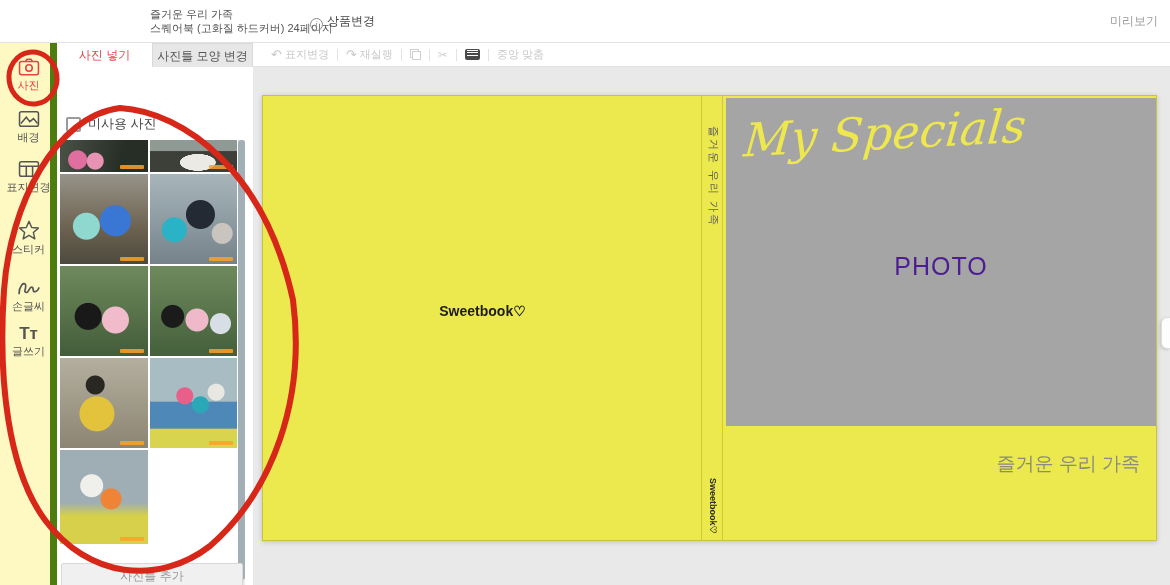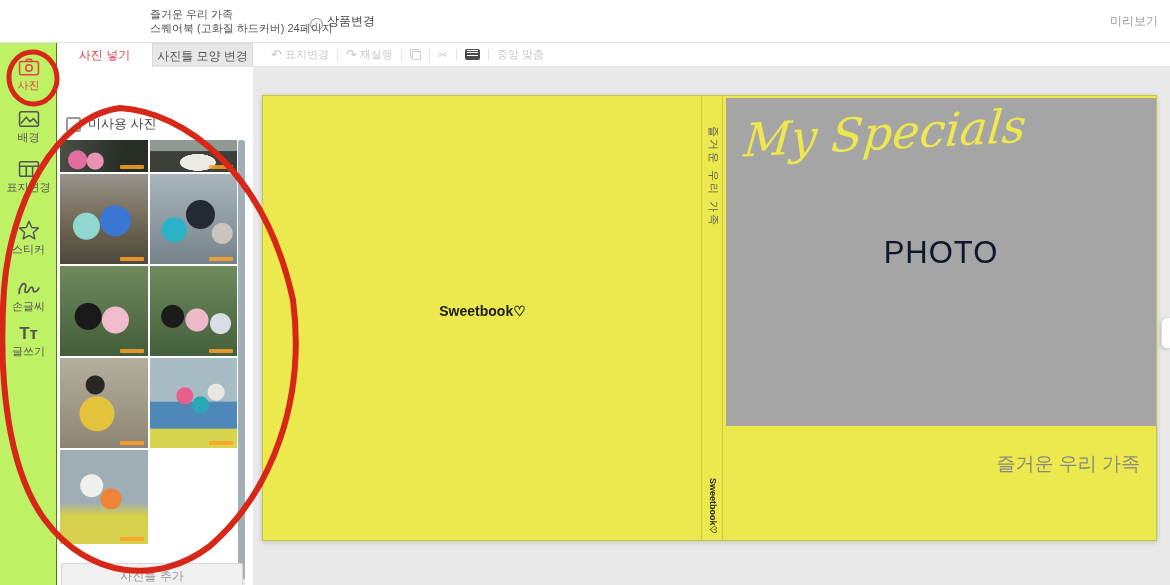--- a/index.html
+++ b/index.html
@@ -13,22 +13,22 @@
     color:#f04852; letter-spacing:-1px; }
   #logo .heart { font-size:13px; vertical-align:top; position:relative; top:-2px; }
   #prodinfo { position:absolute; left:150px; top:7px; font-size:11px; color:#555; line-height:14px; }
   #changeprod { position:absolute; left:310px; top:13px; font-size:12px; color:#444; cursor:pointer; }
   #changeprod .i-circ { display:inline-block; width:13px; height:13px; border:1px solid #888;
     border-radius:50%; font-size:9px; line-height:11px; text-align:center; color:#888;
     margin-right:4px; vertical-align:-2px; font-style:italic; font-family:"Liberation Serif",serif; }
   #preview { position:absolute; right:12px; top:13px; font-size:12px; color:#999; cursor:pointer; }
 
   
-  #rail { position:absolute; left:0; top:43px; width:57px; height:542px; background:#bef264;
-    border-right:1px solid #4d7c0f; }
+  #rail { position:absolute; left:0; top:43px; width:57px; height:542px; background:#fef9c3;
+    border-right:7px solid #4d7c0f; }
   .rail-item { position:absolute; left:0; width:57px; height:48px; text-align:center;
     color:#555; cursor:pointer; }
   .rail-item svg { display:block; margin:0 auto 2px; }
   .rail-item .lbl { font-size:11px; display:block; }
   .rail-item.active { color:#e8404a; }
 
   
   #tabs { position:absolute; left:57px; top:43px; width:196px; height:24px; display:flex; }
   .tab { height:24px; font-size:12px; line-height:24px; text-align:center; cursor:pointer; }
   .tab.active { width:95px; background:#fff; color:#e8404a; }
@@ -116,22 +116,22 @@
   #spineTitle span { writing-mode:vertical-rl; text-orientation:sideways; font-size:11px;
     color:#63635b; letter-spacing:2px; }
   #spineLogo { position:absolute; left:0; top:382px; width:22px; height:58px; display:flex;
     justify-content:center; }
   #spineLogo span { writing-mode:vertical-rl; text-orientation:sideways; font-size:9px;
     font-weight:bold; color:#2a2a26; }
   #photoArea { position:absolute; left:463px; top:2px; width:430px; height:328px; background:#a5a5a5; }
   #coverTitle { position:absolute; left:18px; top:8px; font-family:"DejaVu Serif",serif;
     font-style:italic; font-size:46px; color:#eee84e; transform:rotate(-3deg) skewX(-8deg);
     white-space:nowrap; }
-  #photoLabel { position:absolute; left:50%; top:137px; transform:translateX(-50%);
-    font-size:31px; color:#0f172a; letter-spacing:1px; }
+  #photoLabel { position:absolute; left:50%; top:154px; transform:translateX(-50%);
+    font-size:25px; color:#4c1d95; letter-spacing:1px; }
   #coverSubtitle { position:absolute; right:16px; top:355px; font-size:19px; color:#8a8a7e; }
   #sideHandle { position:absolute; right:0; top:250px; width:9px; height:32px; background:#fdfdfd;
     border:1px solid #ddd; border-right:none; border-radius:6px 0 0 6px;
     box-shadow:-1px 1px 3px rgba(0,0,0,.15); cursor:pointer; }
 
   
   #annotation { position:absolute; left:0; top:0; width:1170px; height:585px; pointer-events:none; }
 </style>
 </head>
 <body>

